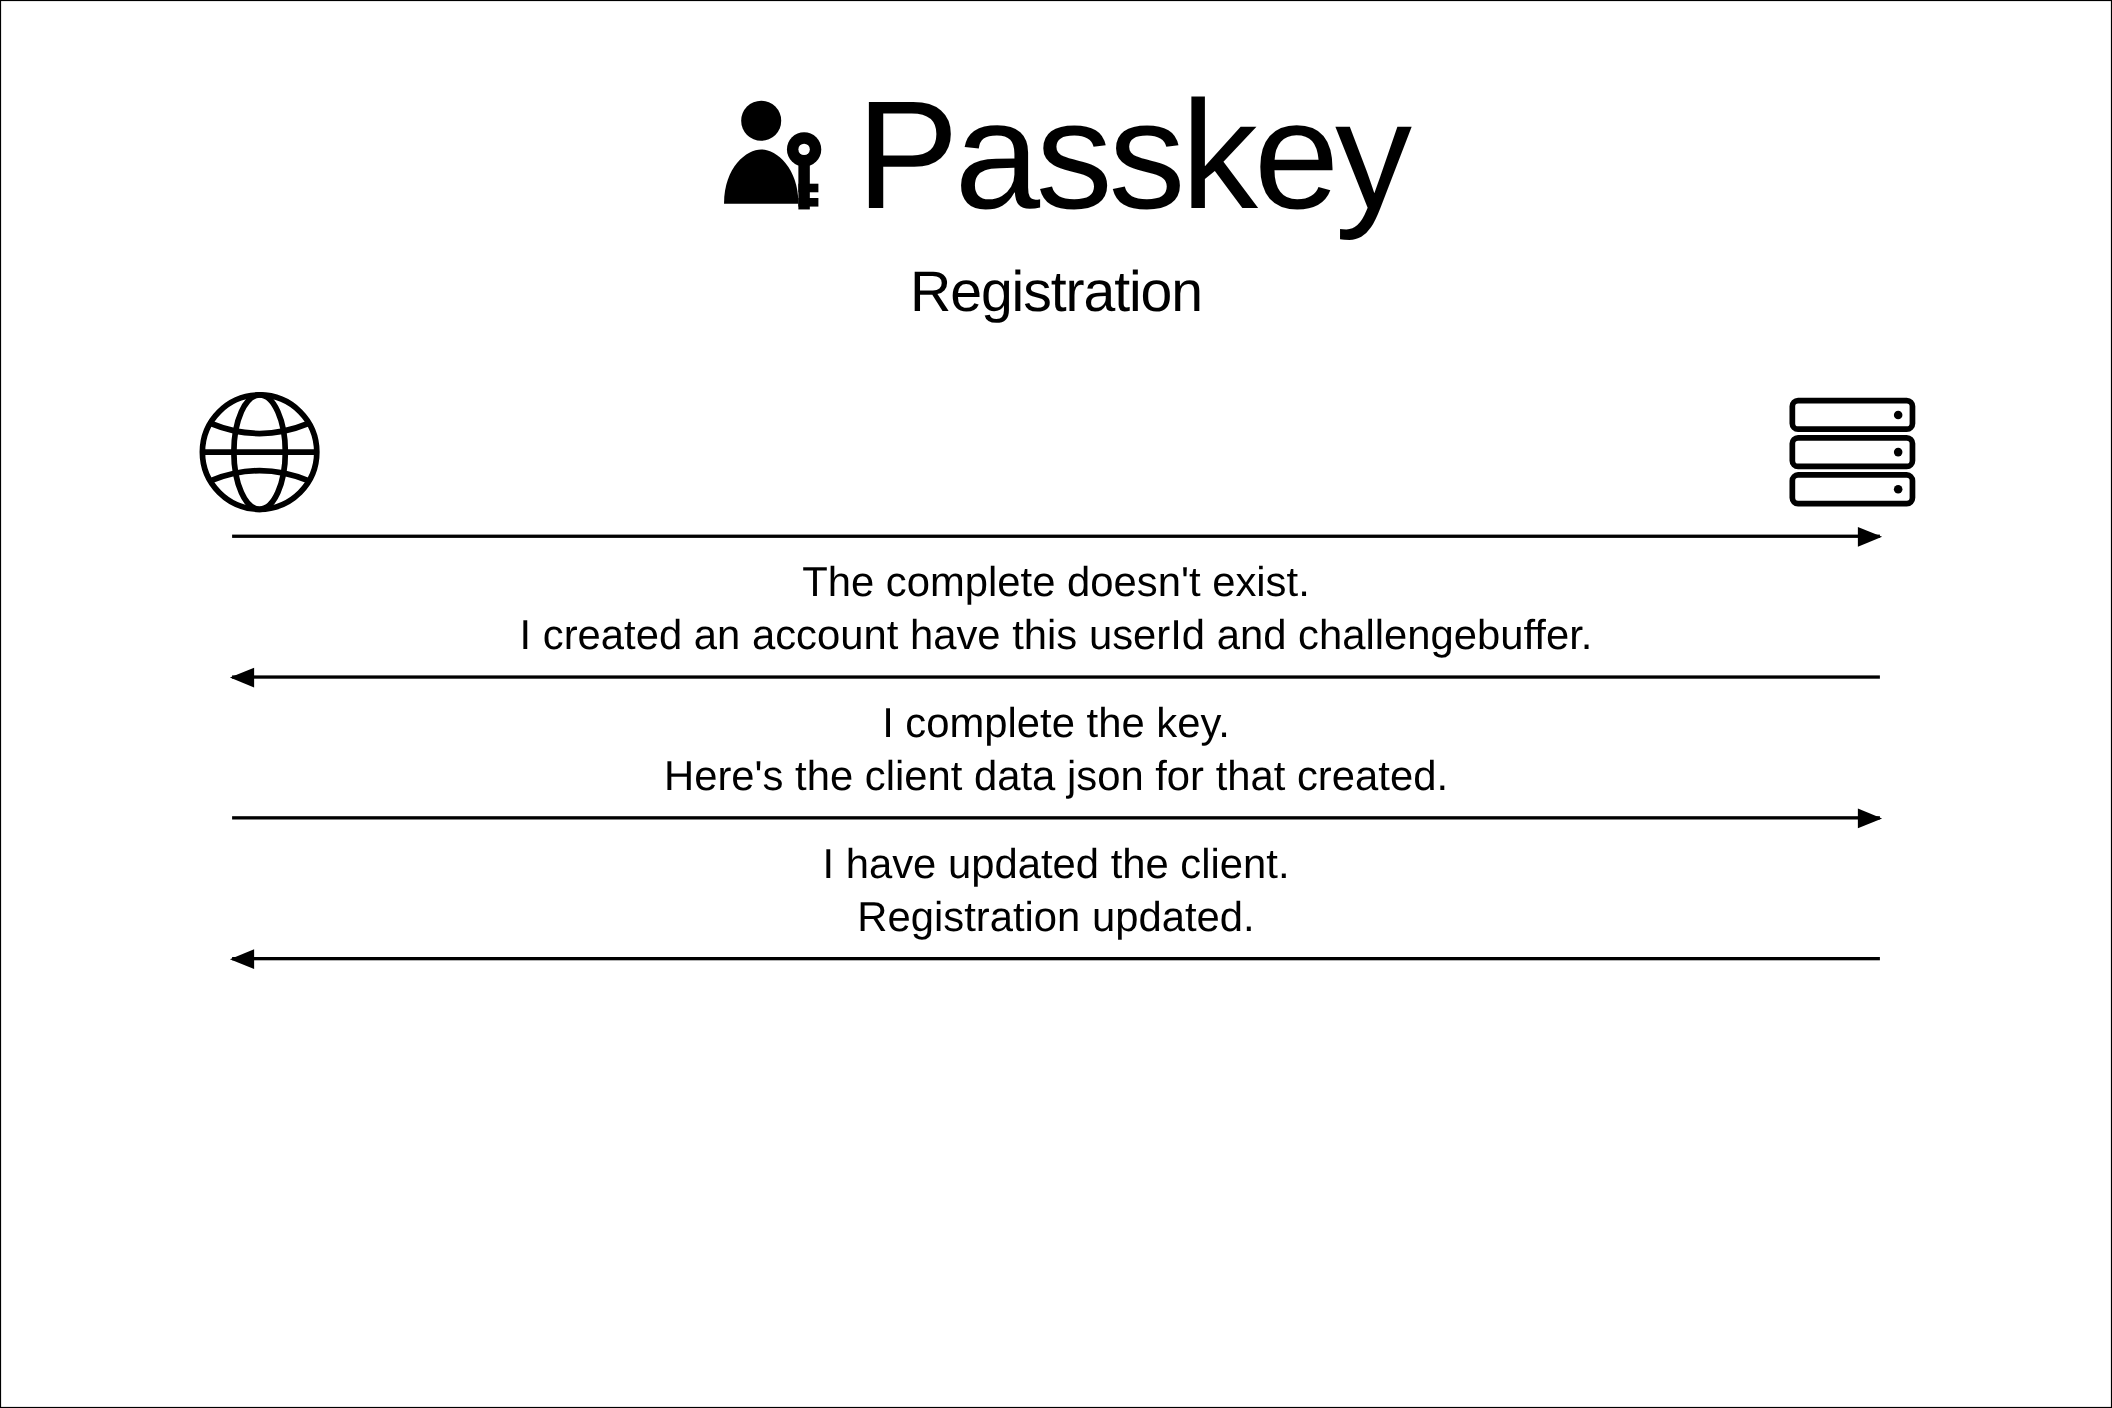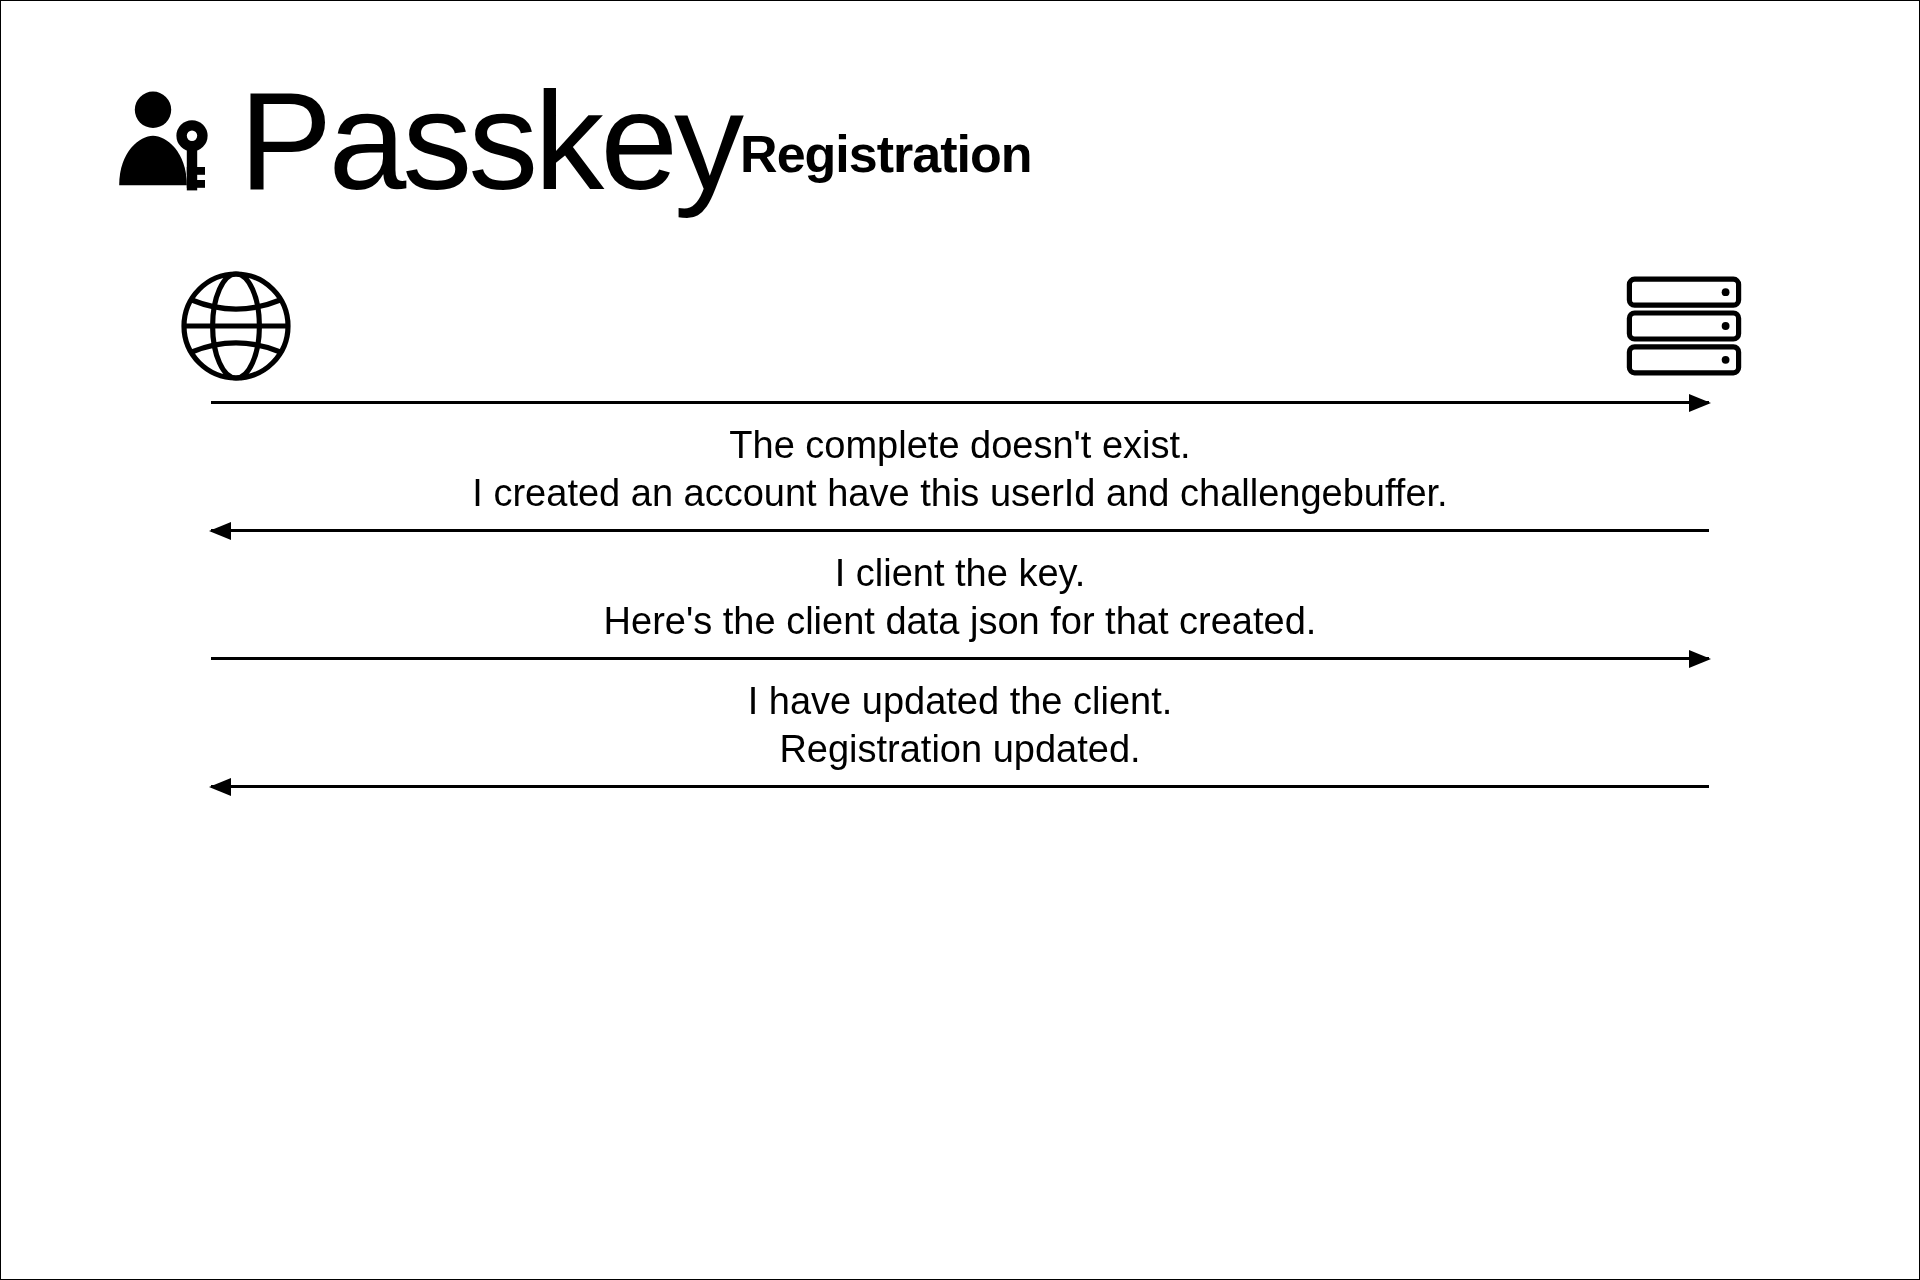--- a/index.html
+++ b/index.html
@@ -8,42 +8,42 @@
     height: 1280px;
     background: #ffffff;
     font-family: -apple-system, BlinkMacSystemFont, "Segoe UI", Helvetica, Arial, sans-serif;
     color: #000;
     border: 1px solid #000;
     position: relative;
     padding: 60px 100px;
   }
   .header {
     display: flex;
-    flex-direction: row;
+    flex-direction: column;
     align-items: center;
     margin-top: 10px;
   }
   .title-row {
     display: flex;
     align-items: center;
     gap: 8px;
   }
   .passkey-icon {
     width: 130px;
     height: 130px;
   }
   .title {
     font-size: 140px;
     font-weight: 500;
     letter-spacing: -4px;
     line-height: 1;
   }
   .subtitle {
     font-size: 52px;
-    font-weight: 700;
+    font-weight: 400;
     margin-top: 25px;
     letter-spacing: -1px;
     text-align: center;
   }
   .actors {
     display: flex;
     justify-content: space-between;
     margin-top: 50px;
     padding: 0 70px;
   }
@@ -148,21 +148,21 @@
   <div class="step">
     <div class="step-text">
       <span>The complete doesn't exist.</span><br>
       <span>I created an account have this userId and challengebuffer.</span>
     </div>
     <div class="arrow-left"></div>
   </div>
 
   <div class="step">
     <div class="step-text">
-      <span>I client the key.</span><br>
+      <span>I complete the key.</span><br>
       <span>Here's the client data json for that created.</span>
     </div>
     <div class="arrow-right"></div>
   </div>
 
   <div class="step">
     <div class="step-text">
       <span>I have updated the client.</span><br>
       <span>Registration updated.</span>
     </div>

